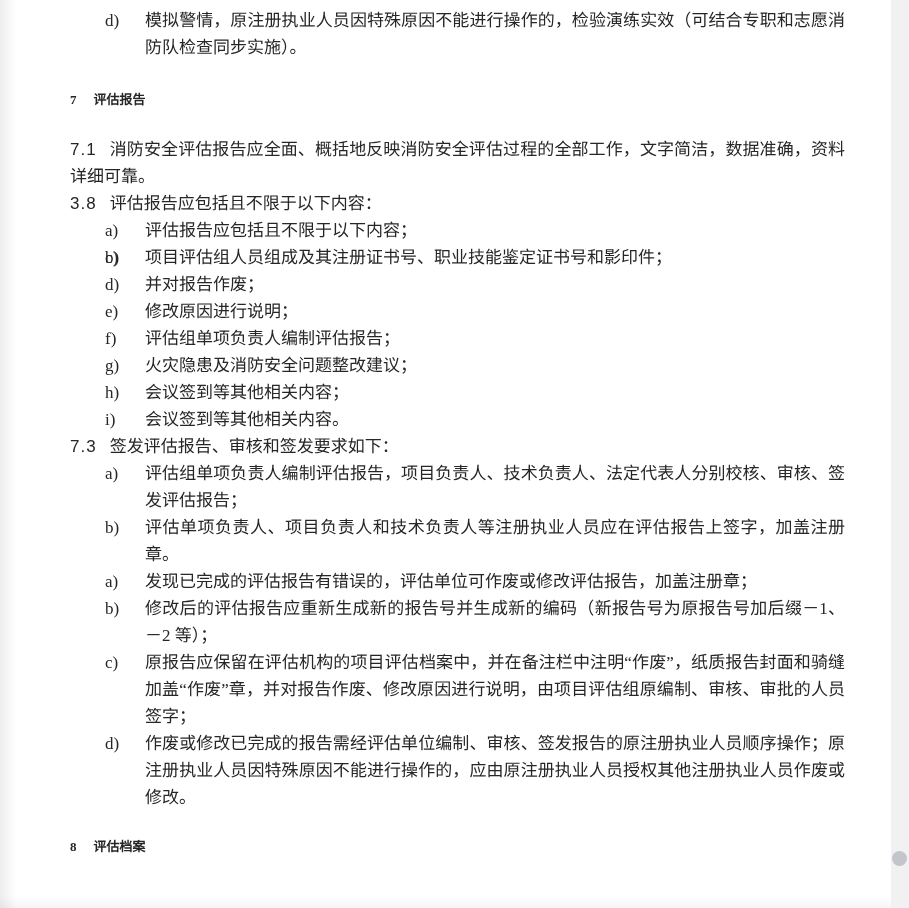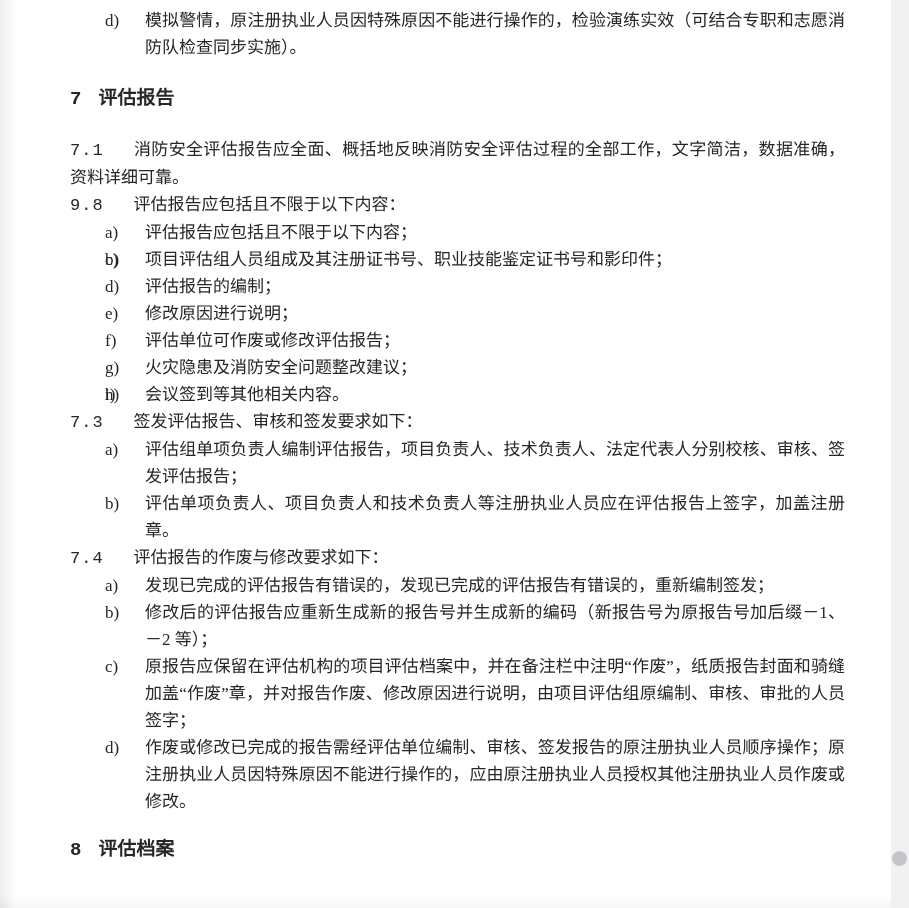--- a/index.html
+++ b/index.html
@@ -41,33 +41,33 @@
     background: #f1f1f2;
   }
   .scroll-thumb {
     position: absolute; left: 1px; top: 851px;
     width: 15px; height: 15px;
     border-radius: 50%;
     background: #c3c5cb;
   }
   
   .sec-heading {
-    font-family: Liberation Mono, monospace;
+    font-family: Liberation Serif, serif;
     font-weight: bold;
-    font-size: 19px;
+    font-size: 13px;
     line-height: 27px;
     margin: 25px 0 23px 0;
   }
   .sec-heading .sec-num { margin-right: 17px; }
   .sec-heading-8 { margin-top: 22px; margin-bottom: 0; }
   
   .clause { margin: 0; }
   .clause-num {
-    font-family: Liberation Mono, monospace;
-    margin-right: 30px;
+    font-family: Liberation Sans, sans-serif;
+    margin-right: 13px;
     letter-spacing: 1px;
   }
   
   .li {
     position: relative;
     margin: 0;
     padding-left: 75px;
   }
   .li-label {
     position: absolute; left: 35px; top: 0;
@@ -85,78 +85,76 @@
 
   <div class="sec-heading">
     <span class="sec-num">7</span><span>评估报告</span>
   </div>
 
   <p class="clause">
     <span class="clause-num">7.1</span><span>消防安全评估报告应全面、概括地反映消防安全评估过程的全部工作，文字简洁，数据准确，资料详细可靠。</span>
   </p>
 
   <p class="clause">
-    <span class="clause-num">9.8</span><span>评估报告应包括且不限于以下内容：</span>
+    <span class="clause-num">3.8</span><span>评估报告应包括且不限于以下内容：</span>
   </p>
 
   <div class="li">
     <span class="li-label">a)</span>
     <span>评估报告应包括且不限于以下内容；</span>
   </div>
   <div class="li">
     <span class="li-label">b)</span>
   </div>
   <div class="li">
     <span class="li-label">c)</span>
     <span>项目评估组人员组成及其注册证书号、职业技能鉴定证书号和影印件；</span>
   </div>
   <div class="li">
     <span class="li-label">d)</span>
-    <span>评估报告的编制；</span>
+    <span>并对报告作废；</span>
   </div>
   <div class="li">
     <span class="li-label">e)</span>
     <span>修改原因进行说明；</span>
   </div>
   <div class="li">
     <span class="li-label">f)</span>
-    <span>评估单位可作废或修改评估报告；</span>
+    <span>评估组单项负责人编制评估报告；</span>
   </div>
   <div class="li">
     <span class="li-label">g)</span>
     <span>火灾隐患及消防安全问题整改建议；</span>
   </div>
   <div class="li">
     <span class="li-label">h)</span>
+    <span>会议签到等其他相关内容；</span>
   </div>
   <div class="li">
     <span class="li-label">i)</span>
     <span>会议签到等其他相关内容。</span>
   </div>
 
   <p class="clause">
     <span class="clause-num">7.3</span><span>签发评估报告、审核和签发要求如下：</span>
   </p>
 
   <div class="li">
     <span class="li-label">a)</span>
     <span>评估组单项负责人编制评估报告，项目负责人、技术负责人、法定代表人分别校核、审核、签发评估报告；</span>
   </div>
   <div class="li">
     <span class="li-label">b)</span>
     <span>评估单项负责人、项目负责人和技术负责人等注册执业人员应在评估报告上签字，加盖注册章。</span>
   </div>
 
-  <p class="clause">
-    <span class="clause-num">7.4</span><span>评估报告的作废与修改要求如下：</span>
-  </p>
 
   <div class="li">
     <span class="li-label">a)</span>
-    <span>发现已完成的评估报告有错误的，发现已完成的评估报告有错误的，重新编制签发；</span>
+    <span>发现已完成的评估报告有错误的，评估单位可作废或修改评估报告，加盖注册章；</span>
   </div>
   <div class="li">
     <span class="li-label">b)</span>
     <span>修改后的评估报告应重新生成新的报告号并生成新的编码（新报告号为原报告号加后缀－1、－2 等）；</span>
   </div>
   <div class="li">
     <span class="li-label">c)</span>
     <span>原报告应保留在评估机构的项目评估档案中，并在备注栏中注明“作废”，纸质报告封面和骑缝加盖“作废”章，并对报告作废、修改原因进行说明，由项目评估组原编制、审核、审批的人员签字；</span>
   </div>
   <div class="li">

